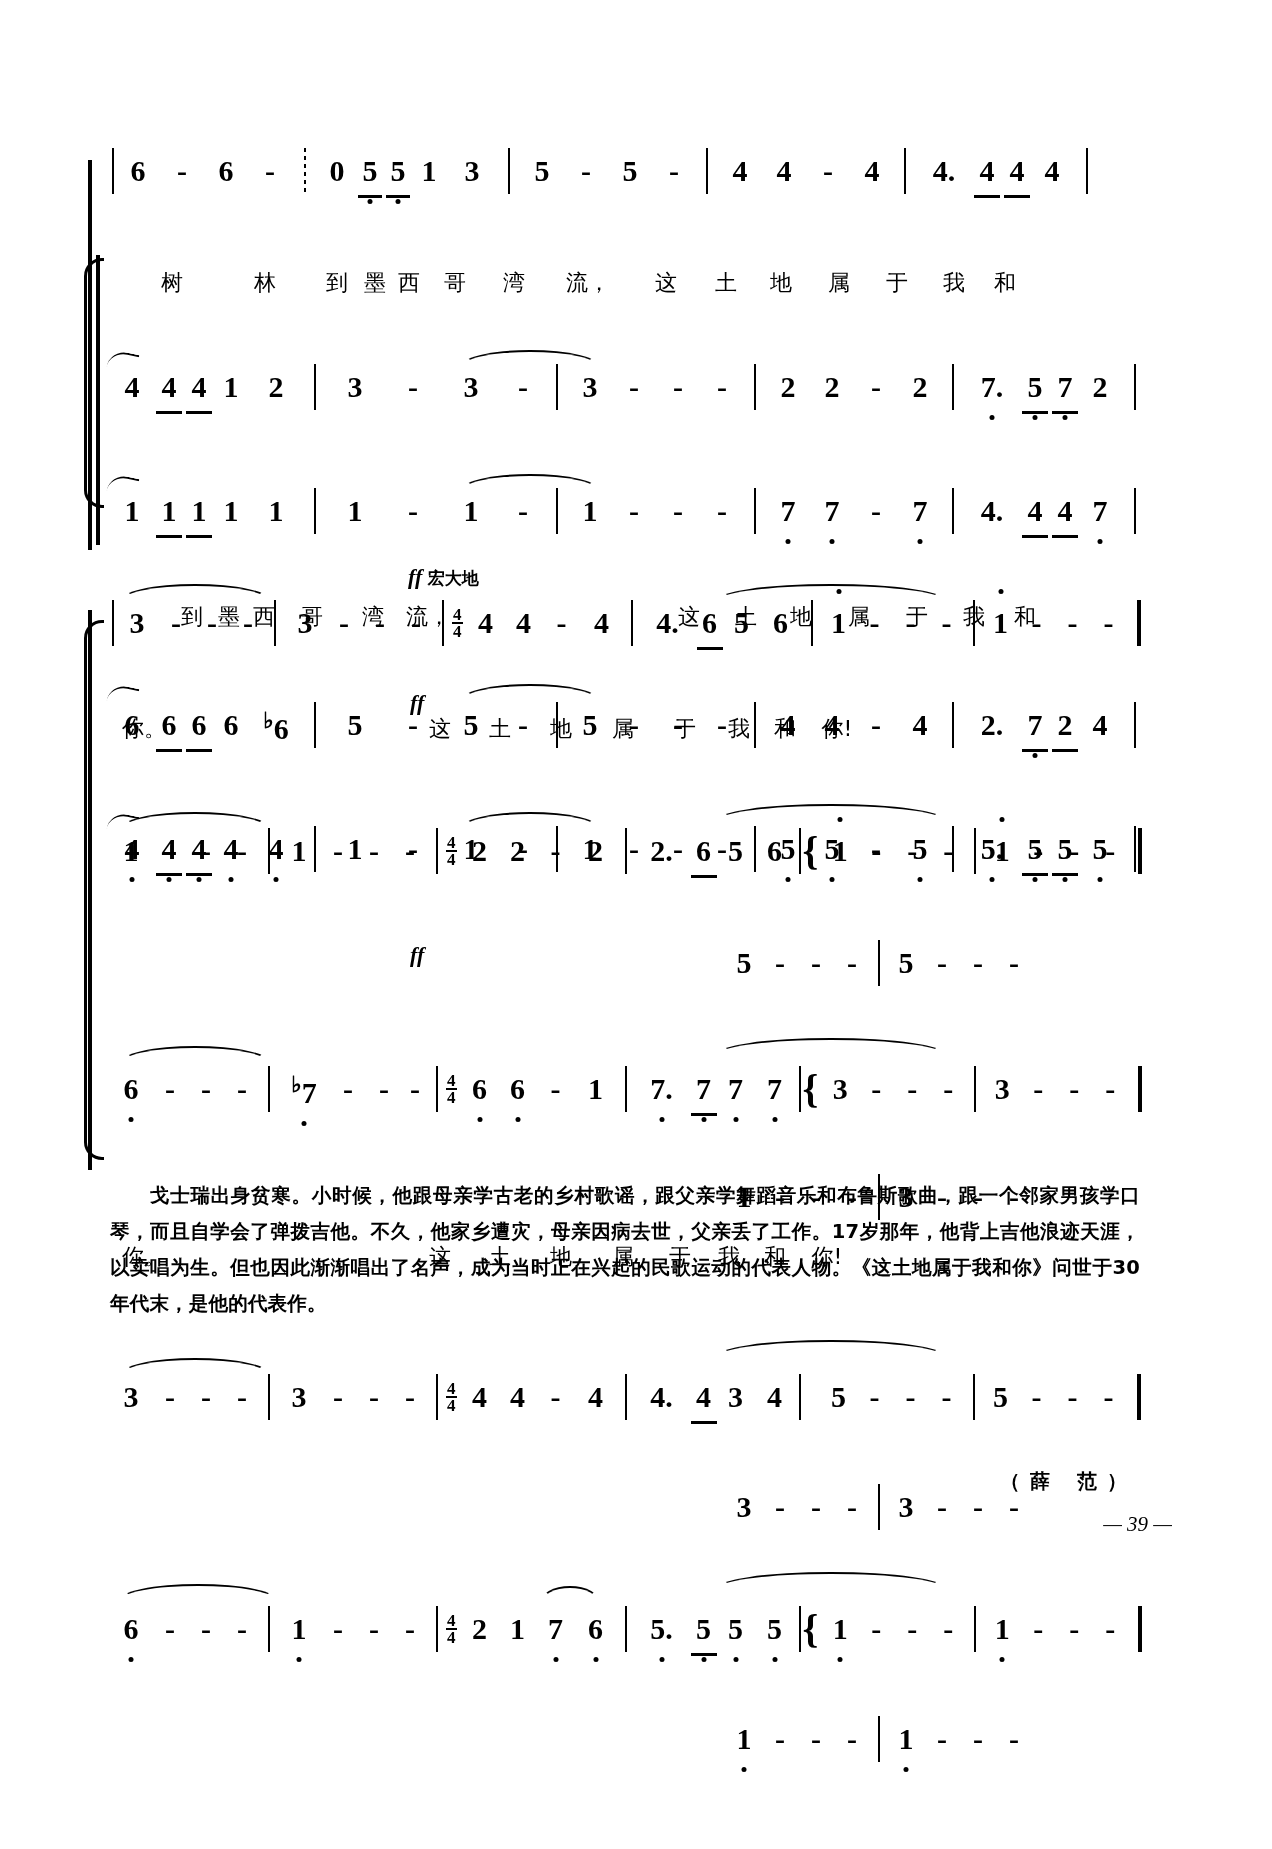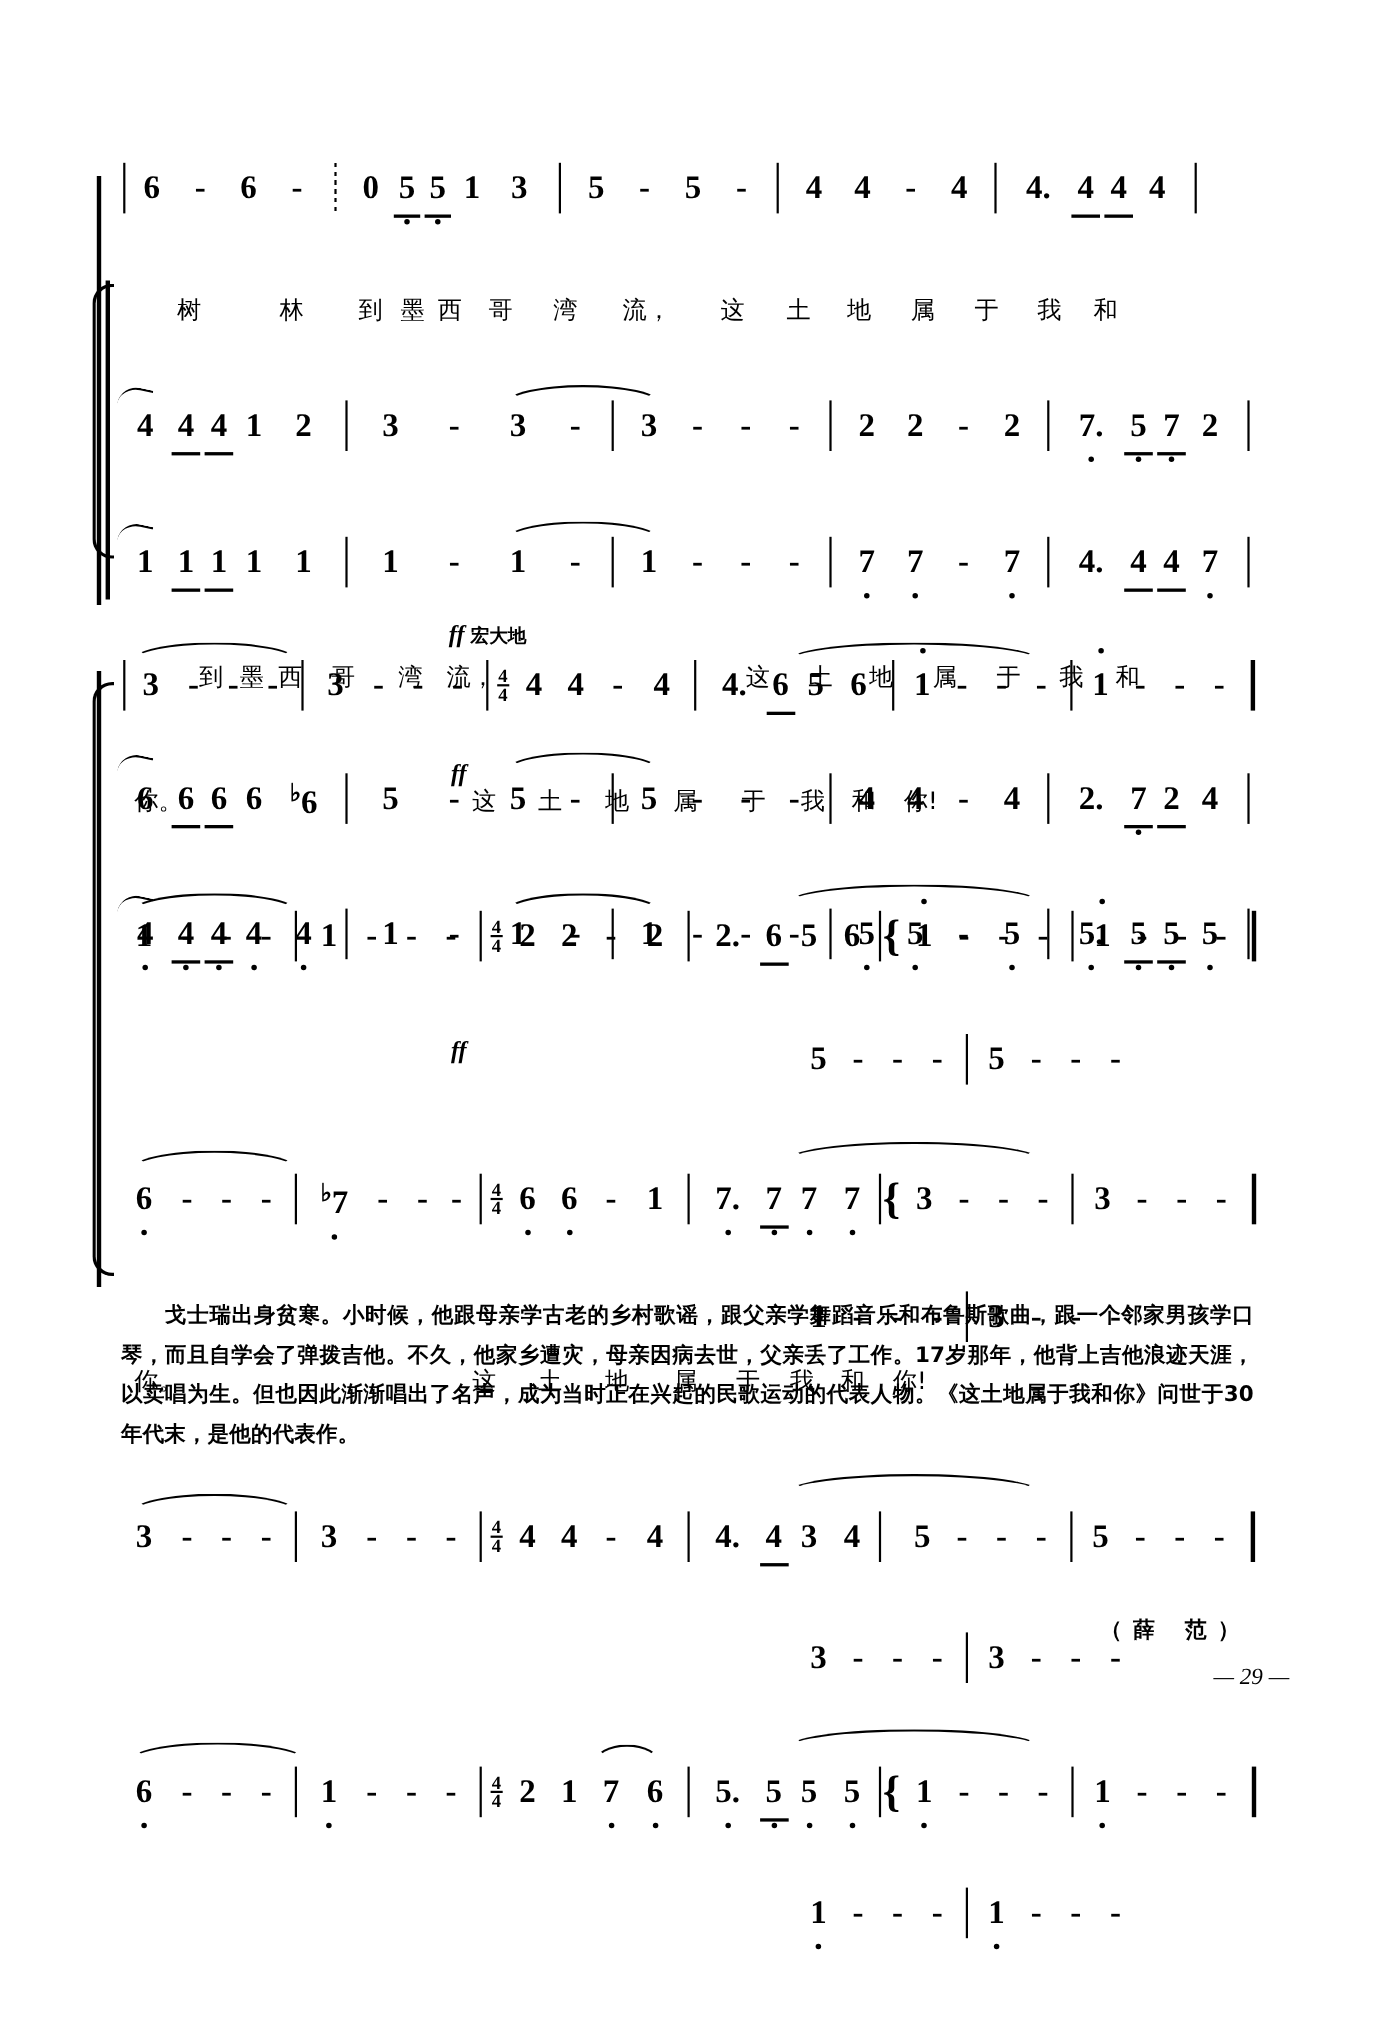--- a/index.html
+++ b/index.html
@@ -619,15 +619,15 @@
         <span class="dash" style="width:36px">-</span>
       </div>
     </div>
   </div>
 
   <div class="prose">
     <p>戈士瑞出身贫寒。小时候，他跟母亲学古老的乡村歌谣，跟父亲学舞蹈音乐和布鲁斯歌曲，跟一个邻家男孩学口琴，而且自学会了弹拨吉他。不久，他家乡遭灾，母亲因病去世，父亲丢了工作。17岁那年，他背上吉他浪迹天涯，以卖唱为生。但也因此渐渐唱出了名声，成为当时正在兴起的民歌运动的代表人物。《这土地属于我和你》问世于30年代末，是他的代表作。</p>
   </div>
 
   <div class="signature">（薛 范）</div>
-  <div class="pageno">— 29 —</div>
+  <div class="pageno">— 39 —</div>
 
 </div>
 
 </body></html>

